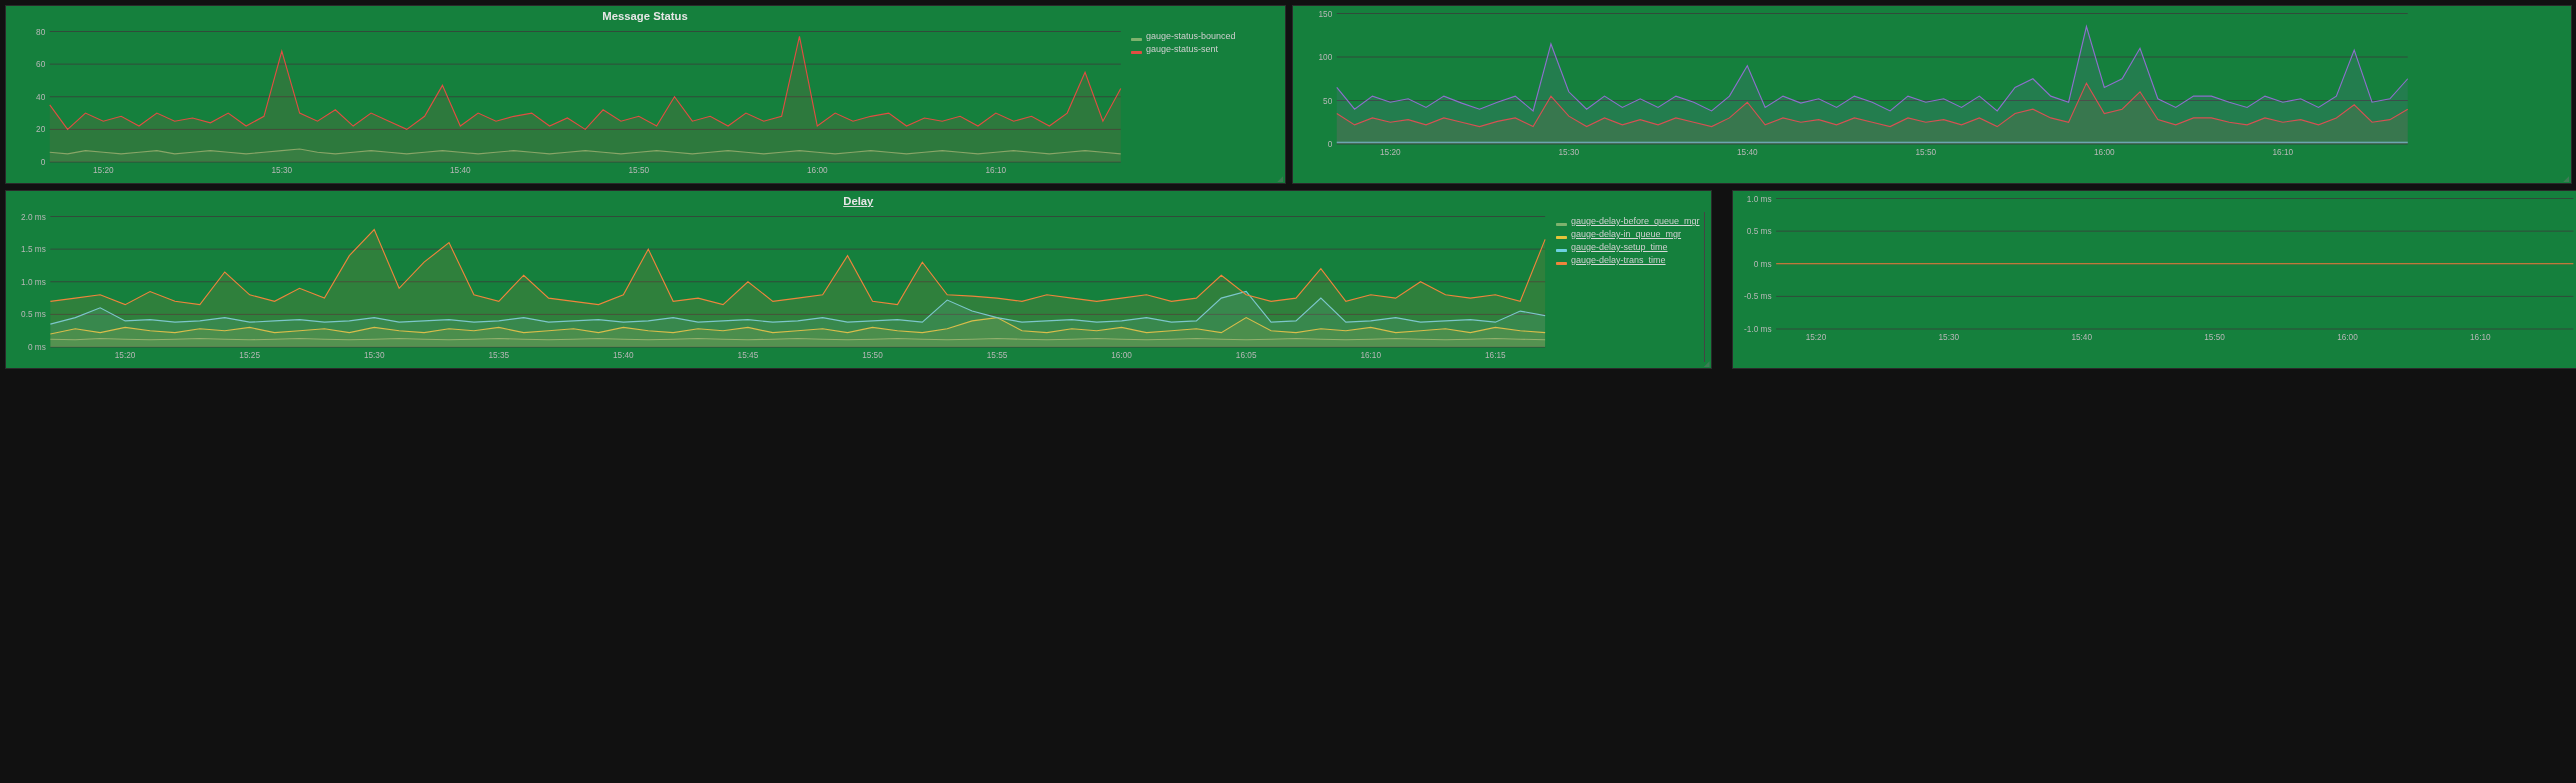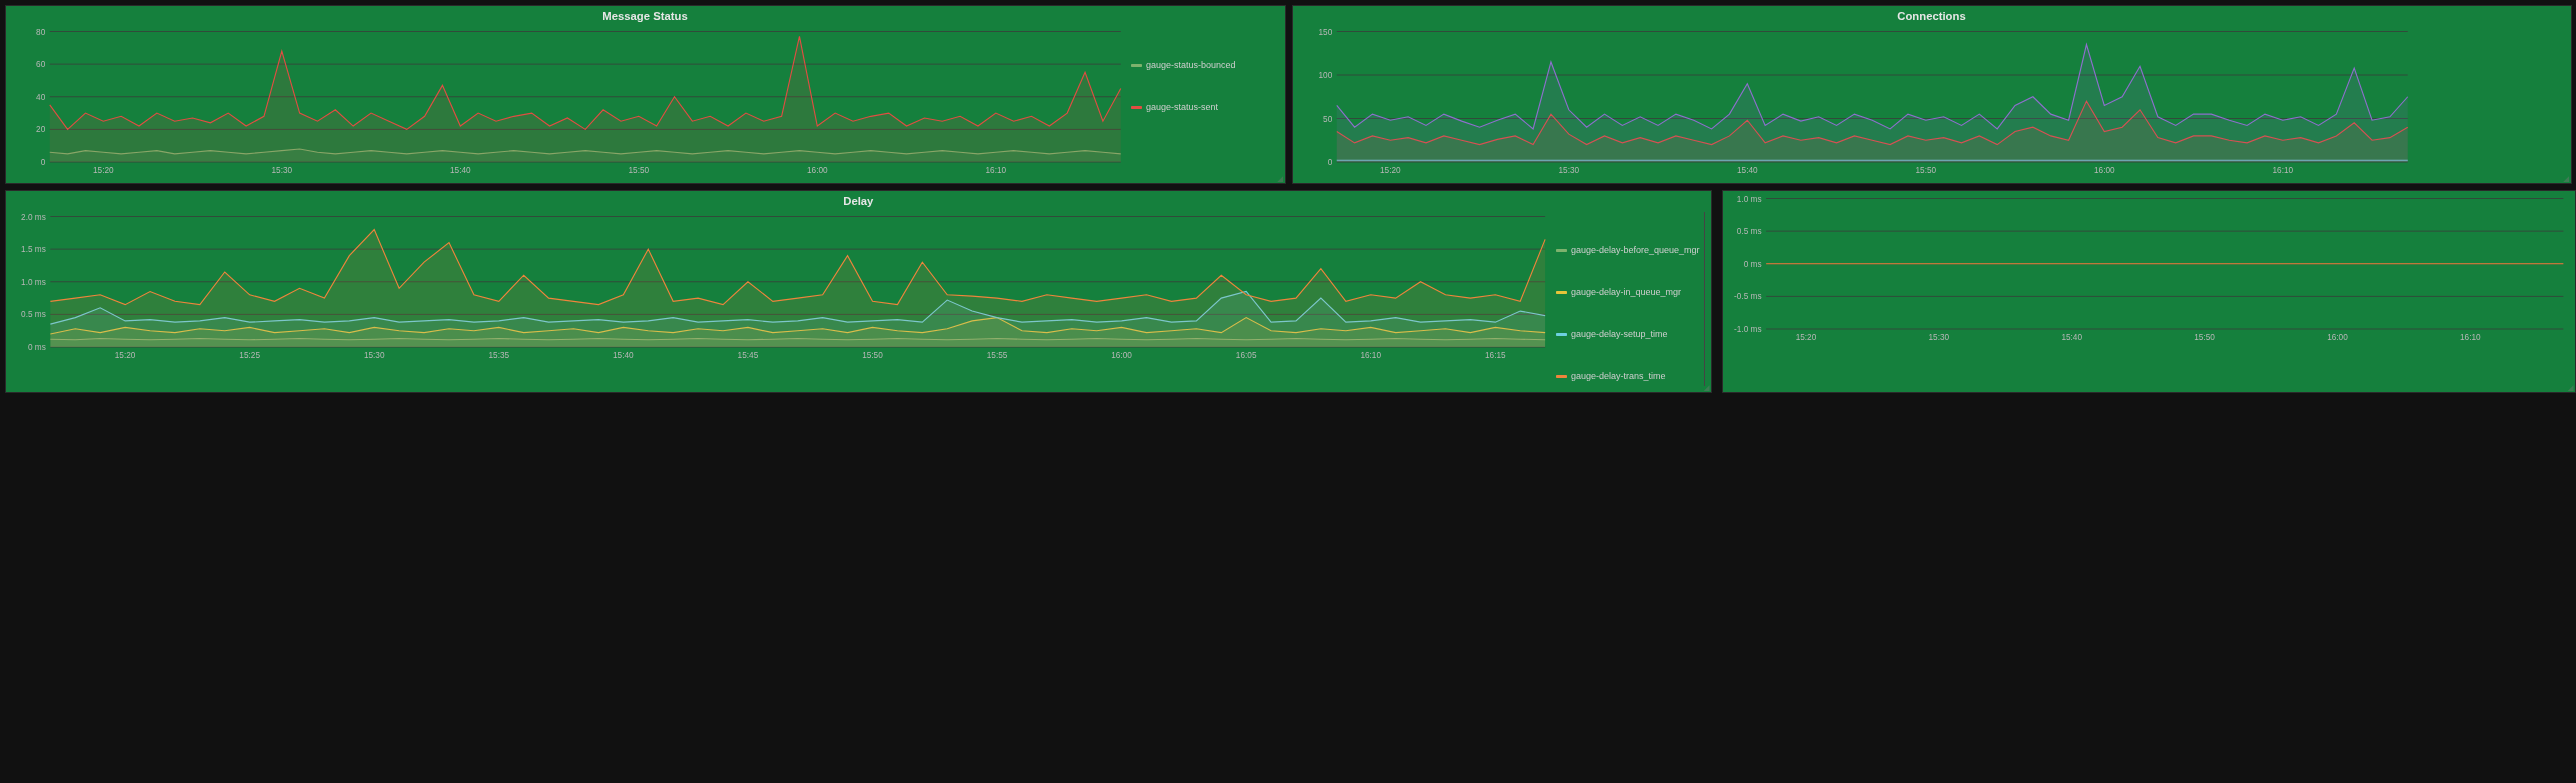--- a/index.html
+++ b/index.html
@@ -20,22 +20,23 @@
   .panel {
     background: #15803d;
     border: 0.8px solid #2a2a2a;
     position: relative;
     display: flex;
     flex-direction: column;
   }
   .bottom-row {
     display: grid;
     grid-template-columns: 2fr 1fr;
-    gap: 10px;
+    gap: 20px;
     grid-column: 1 / span 2;
+    text-decoration: underline;
   }
   .panel-title {
     text-align: center;
     font-weight: 600;
     font-size: 11.3px;
     color: #e6e6e6;
     padding: 4.5px 0 1.5px;
   }
   .panel-body {
     flex: 1;
@@ -50,25 +51,24 @@
   }
   .legend {
     min-width: 143px;
     padding: 3px 4.5px;
     font-size: 9px;
     color: #cfcfcf;
     overflow-y: auto;
   }
   .legend-item {
     display: flex;
-    align-items: center;
+    align-items: flex-end;
     gap: 4.5px;
     padding: 1.5px 0;
     white-space: nowrap;
-    margin-top: 29px;
   }
   .swatch {
     width: 10.5px;
     height: 3px;
     border-radius: 0.8px;
     display: inline-block;
   }
   svg { display: block; }
   .grid line { stroke: #3a3a3a; stroke-width: 1; }
   .axis text { fill: #b7b7b7; font-size: 11px; }
@@ -140,21 +140,20 @@
           <div class="legend-item">
       <span class="swatch" style="background:#e24d42"></span>
       <span>gauge-status-sent</span>
     </div>
         </div>
     </div>
     <div class="resize-handle"></div>
   </div>
 
   <div class="panel">
-    <div class="panel-title">Connections</div>
     <div class="panel-body">
       <div class="plot-area">
           <svg width="1115" height="150" viewBox="0 0 1482 200" style="font-size:12px">
             <g class="grid">
               <line x1="48" x2="1476" y1="180" y2="180"></line>
               <line x1="48" x2="1476" y1="122.00000000000001" y2="122.00000000000001"></line>
               <line x1="48" x2="1476" y1="64" y2="64"></line>
               <line x1="48" x2="1476" y1="6" y2="6"></line>
             </g>
             <g class="axis">

